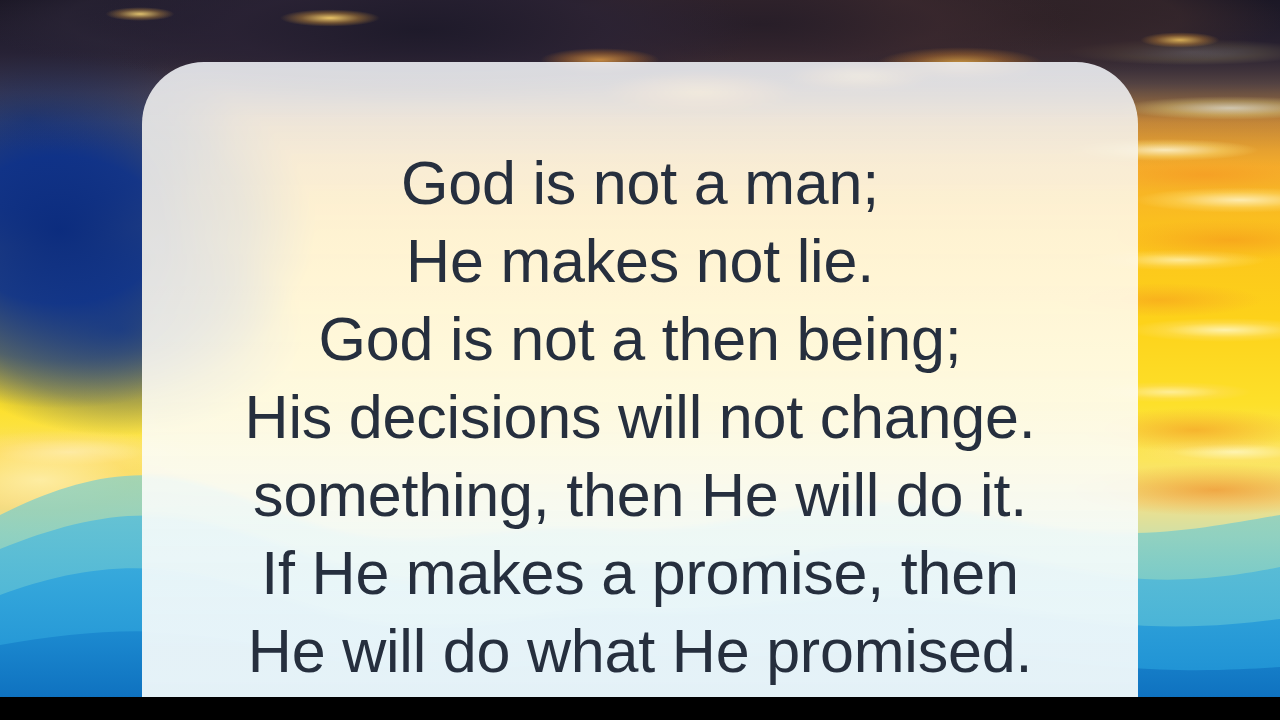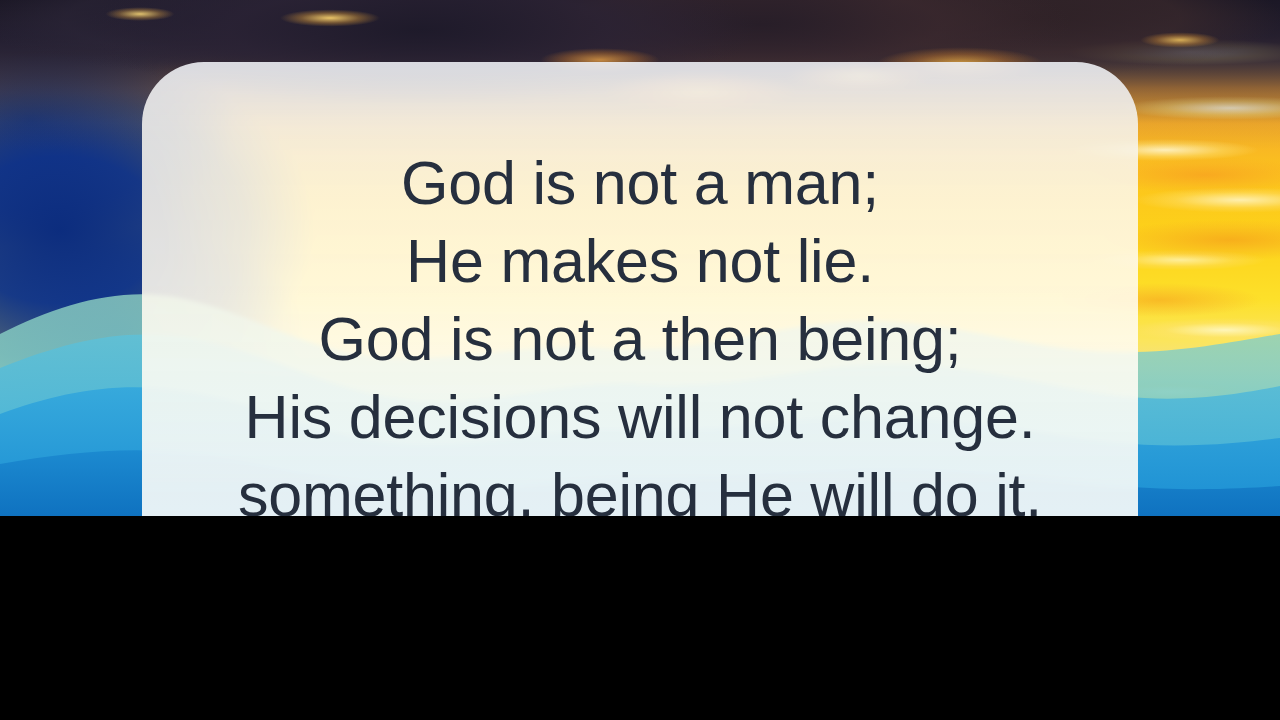--- a/index.html
+++ b/index.html
@@ -5,21 +5,21 @@
   * { margin:0; padding:0; box-sizing:border-box; }
   html, body {
     width:1280px; height:720px;
     overflow:hidden;
     background:#000;
     font-family:"Liberation Sans", sans-serif;
   }
 
   #stage {
     position:relative;
-    width:1280px; height:516px;
+    width:1280px; height:697px;
     overflow:hidden;
   }
 
   
   .bg-layer { position:absolute; inset:0; }
 
   
   .sky-base {
     background:
       linear-gradient(to bottom,
@@ -232,18 +232,19 @@
                L1280,300 L0,300 Z" fill="url(#mD)"></path>
     </svg>
   </div>
 
   <div id="quote-card">
     <div id="quote-text">
       <span class="line">God is not a man;</span>
       <span class="line">He makes not lie.</span>
       <span class="line">God is not a then being;</span>
       <span class="line">His decisions will not change.</span>
-      <span class="line">something, being He will do it.</span>
+      <span class="line">something, then He will do it.</span>
+      <span class="line">If He makes a promise, then</span>
       <span class="line">He will do what He promised.</span>
     </div>
   </div>
 
 </div>
 
 </body></html>

